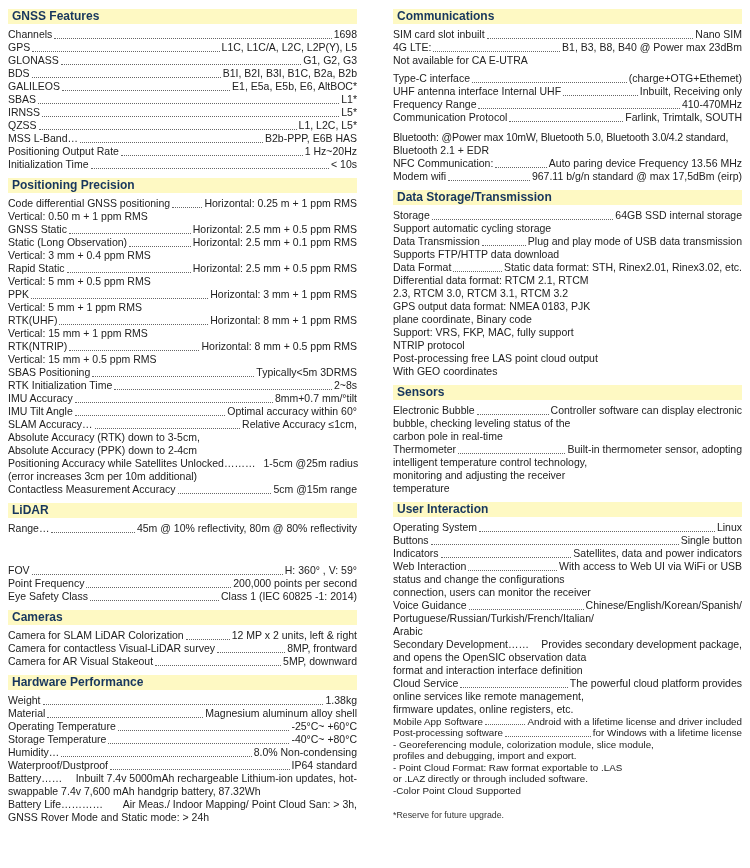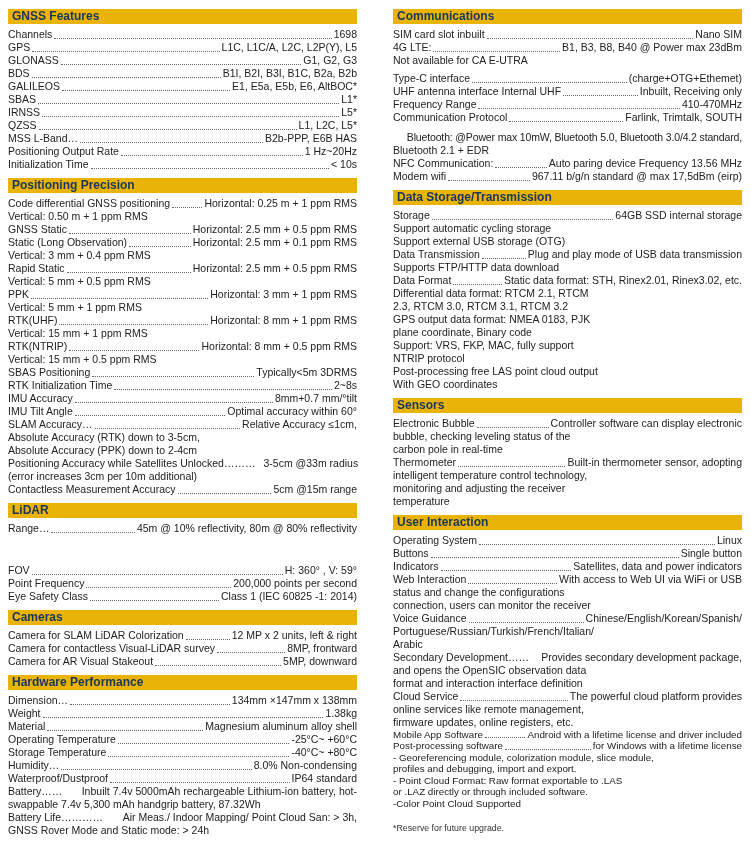--- a/index.html
+++ b/index.html
@@ -17,21 +17,21 @@
     box-sizing: border-box;
     width: 750px;
     height: 868px;
     padding: 8px 8px 0 8px;
     display: flex;
     gap: 36px;
   }
   .col { width: 349px; flex: 0 0 349px; }
   .section { margin: 0; }
   .sec-header {
-    background: #eab308;
+    background: #fef9c3;
     color: #17365d;
     font-weight: bold;
     font-size: 12px;
     line-height: 15px;
     height: 15px;
     padding: 0 4px;
     margin: 7px 0 4px 0;
     box-sizing: content-box;
     white-space: nowrap;
     overflow: hidden;
@@ -47,21 +47,21 @@
   .dots {
     flex: 1 1 4px;
     min-width: 4px;
     border-bottom: 1px dotted #666;
     margin: 0 2px 2px 2px;
     height: 1px;
   }
   .row.nodots .dots { border-bottom: none; }
   .val { white-space: nowrap; flex: 0 1 auto; text-align: right; }
   .rline { text-align: left; line-height: 13px; min-height: 13px; }
-  .fline { text-align: right; line-height: 13px; min-height: 13px; letter-spacing: -0.15px; white-space: nowrap; }
+  .fline { text-align: left; line-height: 13px; min-height: 13px; letter-spacing: -0.15px; white-space: nowrap; }
   .spacer { width: 100%; }
   .note { font-size: 8.8px; color: #333; margin-top: 14px; text-align: left; }
   .tight { font-size: 9.8px; }
   .tight .row, .tight .rline, .tight .fline { line-height: 11.5px; min-height: 11.5px; }
 </style>
 </head>
 <body>
 
 <div class="page">
   <div class="col" id="col-0">
@@ -189,21 +189,21 @@
         <div class="row">
           <span class="lbl">SLAM Accuracy…</span>
           <span class="dots"></span>
           <span class="val">Relative Accuracy ≤1cm,</span>
         </div>
         <div class="rline">Absolute Accuracy (RTK) down to 3-5cm,</div>
         <div class="rline">Absolute Accuracy (PPK) down to 2-4cm</div>
         <div class="row nodots">
           <span class="lbl">Positioning Accuracy while Satellites Unlocked………</span>
           <span class="dots"></span>
-          <span class="val">3-5cm @33m radius</span>
+          <span class="val">1-5cm @25m radius</span>
         </div>
         <div class="rline">(error increases 3cm per 10m additional)</div>
         <div class="row">
           <span class="lbl">Contactless Measurement Accuracy</span>
           <span class="dots"></span>
           <span class="val">5cm @15m range</span>
         </div>
       </div>
       <div class="section">
         <div class="sec-header">LiDAR</div>
@@ -242,25 +242,20 @@
           <span class="val">8MP, frontward</span>
         </div>
         <div class="row">
           <span class="lbl">Camera for AR Visual Stakeout</span>
           <span class="dots"></span>
           <span class="val">5MP, downward</span>
         </div>
       </div>
       <div class="section">
         <div class="sec-header">Hardware Performance</div>
-        <div class="row">
-          <span class="lbl">Dimension…</span>
-          <span class="dots"></span>
-          <span class="val">134mm ×147mm x 138mm</span>
-        </div>
         <div class="row">
           <span class="lbl">Weight</span>
           <span class="dots"></span>
           <span class="val">1.38kg</span>
         </div>
         <div class="row">
           <span class="lbl">Material</span>
           <span class="dots"></span>
           <span class="val">Magnesium aluminum alloy shell</span>
         </div>
@@ -280,23 +275,23 @@
           <span class="val">8.0% Non-condensing</span>
         </div>
         <div class="row">
           <span class="lbl">Waterproof/Dustproof</span>
           <span class="dots"></span>
           <span class="val">IP64 standard</span>
         </div>
         <div class="row nodots">
           <span class="lbl">Battery……</span>
           <span class="dots"></span>
-          <span class="val">Inbuilt 7.4v 5000mAh rechargeable Lithium-ion battery, hot-</span>
-        </div>
-        <div class="rline">swappable 7.4v 5,300 mAh handgrip battery, 87.32Wh</div>
+          <span class="val">Inbuilt 7.4v 5000mAh rechargeable Lithium-ion updates, hot-</span>
+        </div>
+        <div class="rline">swappable 7.4v 7,600 mAh handgrip battery, 87.32Wh</div>
         <div class="row nodots">
           <span class="lbl">Battery Life…………</span>
           <span class="dots"></span>
           <span class="val">Air Meas./ Indoor Mapping/ Point Cloud San: &gt; 3h,</span>
         </div>
         <div class="rline">GNSS Rover Mode and Static mode: &gt; 24h</div>
       </div>
     </div>
   <div class="col" id="col-1">
       <div class="section">
@@ -348,21 +343,20 @@
         </div>
       </div>
       <div class="section">
         <div class="sec-header">Data Storage/Transmission</div>
         <div class="row">
           <span class="lbl">Storage</span>
           <span class="dots"></span>
           <span class="val">64GB SSD internal storage</span>
         </div>
         <div class="rline">Support automatic cycling storage</div>
-        <div class="rline">Support external USB storage (OTG)</div>
         <div class="row">
           <span class="lbl">Data Transmission</span>
           <span class="dots"></span>
           <span class="val">Plug and play mode of USB data transmission</span>
         </div>
         <div class="rline">Supports FTP/HTTP data download</div>
         <div class="row">
           <span class="lbl">Data Format</span>
           <span class="dots"></span>
           <span class="val">Static data format: STH, Rinex2.01, Rinex3.02, etc.</span>

